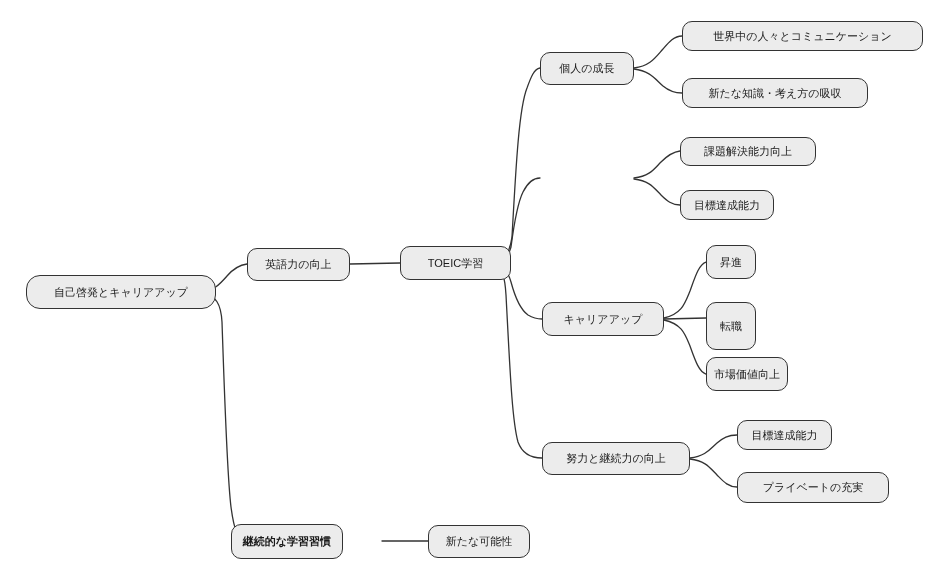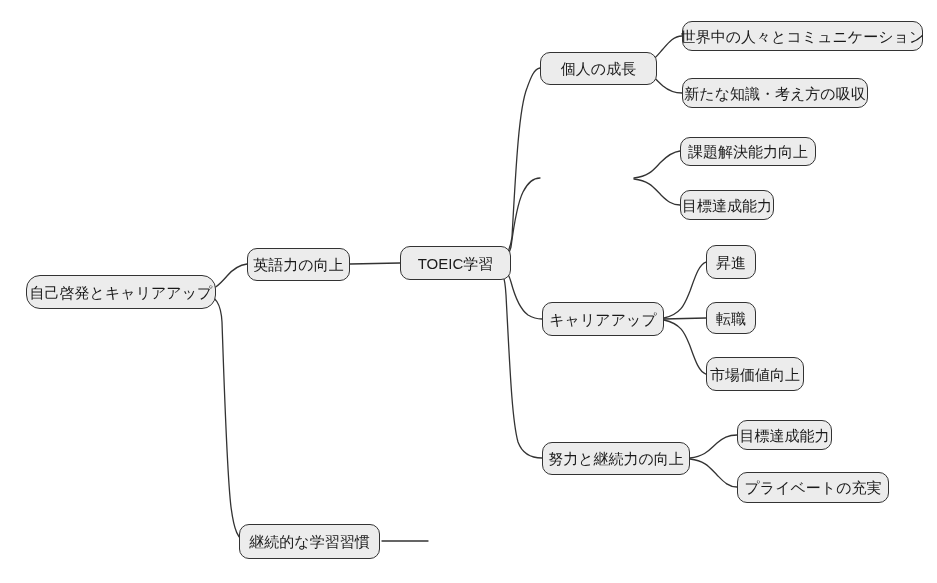--- a/index.html
+++ b/index.html
@@ -31,21 +31,21 @@
   .node {
     position: absolute;
     box-sizing: border-box;
     display: flex;
     align-items: center;
     justify-content: center;
     background: #ececec;
     border: 1.5px solid #333333;
     border-radius: 10px;
     color: #1a1a1a;
-    font-size: 15px;
+    font-size: 11px;
     line-height: 1;
     white-space: nowrap;
     text-align: center;
   }
 </style>
 </head>
 <body>
 
 <div class="canvas">
 
@@ -68,41 +68,42 @@
     <path d="M690,459 C706,461 710,468 717,475 C723,481 728,487 737,487"></path>
     <path d="M382,541 L428,541"></path>
   </svg>
 
   <div class="node" style="left:26px; top:275px; width:190px; height:34px; border-radius:14px;text-align:center;">自己啓発とキャリアアップ</div>
 
   <div class="node" style="left:247px; top:248px; width:103px; height:33px;">英語力の向上</div>
 
   <div class="node" style="left:400px; top:246px; width:111px; height:34px;">TOEIC学習</div>
 
-  <div class="node" style="left:540px; top:52px; width:117px; height:33px;">個人の成長</div>
+  <div class="node" style="left:540px; top:52px; width:94px; height:33px;">個人の成長</div>
 
   <div class="node" style="left:682px; top:21px; width:241px; height:30px;">世界中の人々とコミュニケーション</div>
 
   <div class="node" style="left:682px; top:78px; width:186px; height:30px;">新たな知識・考え方の吸収</div>
 
 
   <div class="node" style="left:680px; top:137px; width:136px; height:29px;">課題解決能力向上</div>
 
   <div class="node" style="left:680px; top:190px; width:94px; height:30px;">目標達成能力</div>
 
   <div class="node" style="left:542px; top:302px; width:122px; height:34px;">キャリアアップ</div>
 
   <div class="node" style="left:706px; top:245px; width:50px; height:34px;">昇進</div>
 
-  <div class="node" style="left:706px; top:302px; width:50px; height:32px;text-align:center;">転職</div>
+  <div class="node" style="left:706px; top:302px; width:50px; height:48px;text-align:center;">転職</div>
 
-  <div class="node" style="left:706px; top:357px; width:98px; height:34px;">市場価値向上</div>
+  <div class="node" style="left:706px; top:357px; width:82px; height:34px;">市場価値向上</div>
 
   <div class="node" style="left:542px; top:442px; width:148px; height:33px;">努力と継続力の向上</div>
 
   <div class="node" style="left:737px; top:420px; width:95px; height:30px;">目標達成能力</div>
 
   <div class="node" style="left:737px; top:472px; width:152px; height:31px;">プライベートの充実</div>
 
-  <div class="node" style="left:239px; top:524px; width:141px; height:35px;">継続的な学習習慣</div>
+  <div class="node" style="left:231px; top:524px; width:112px; height:35px;font-weight:bold;">継続的な学習習慣</div>
 
+  <div class="node" style="left:428px; top:525px; width:102px; height:33px;">新たな可能性</div>
 
 </div>
 
 </body></html>

